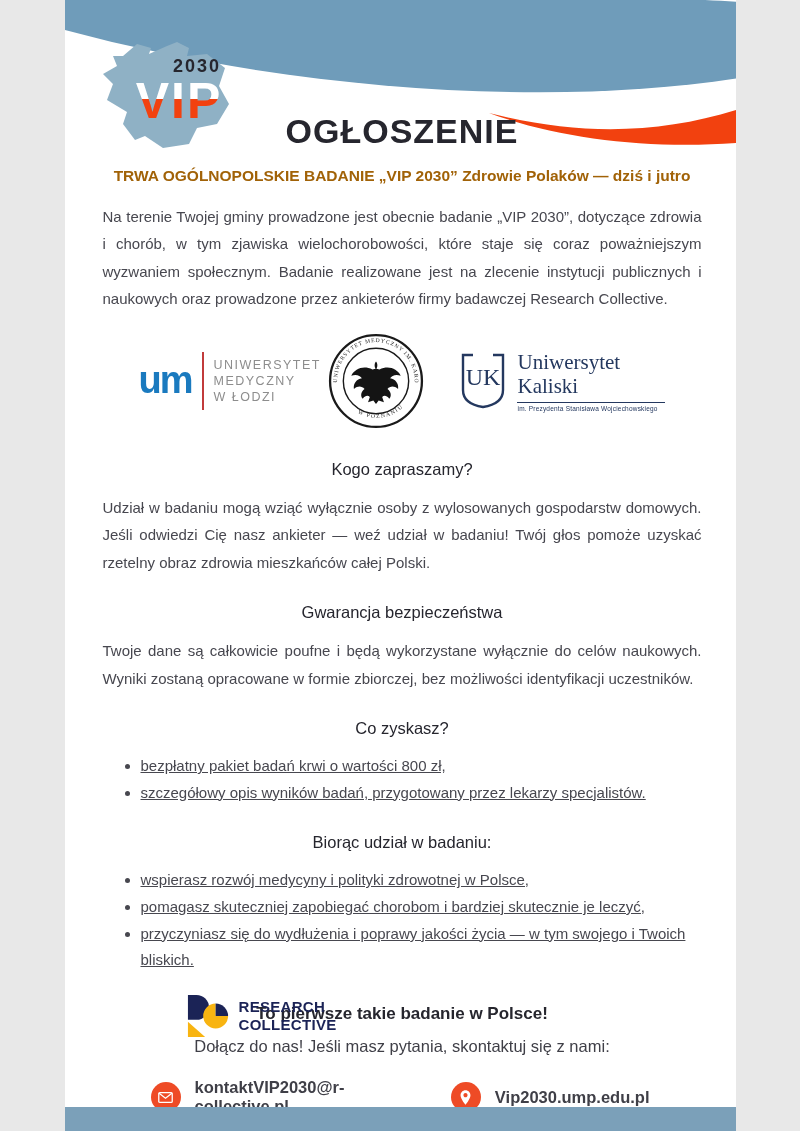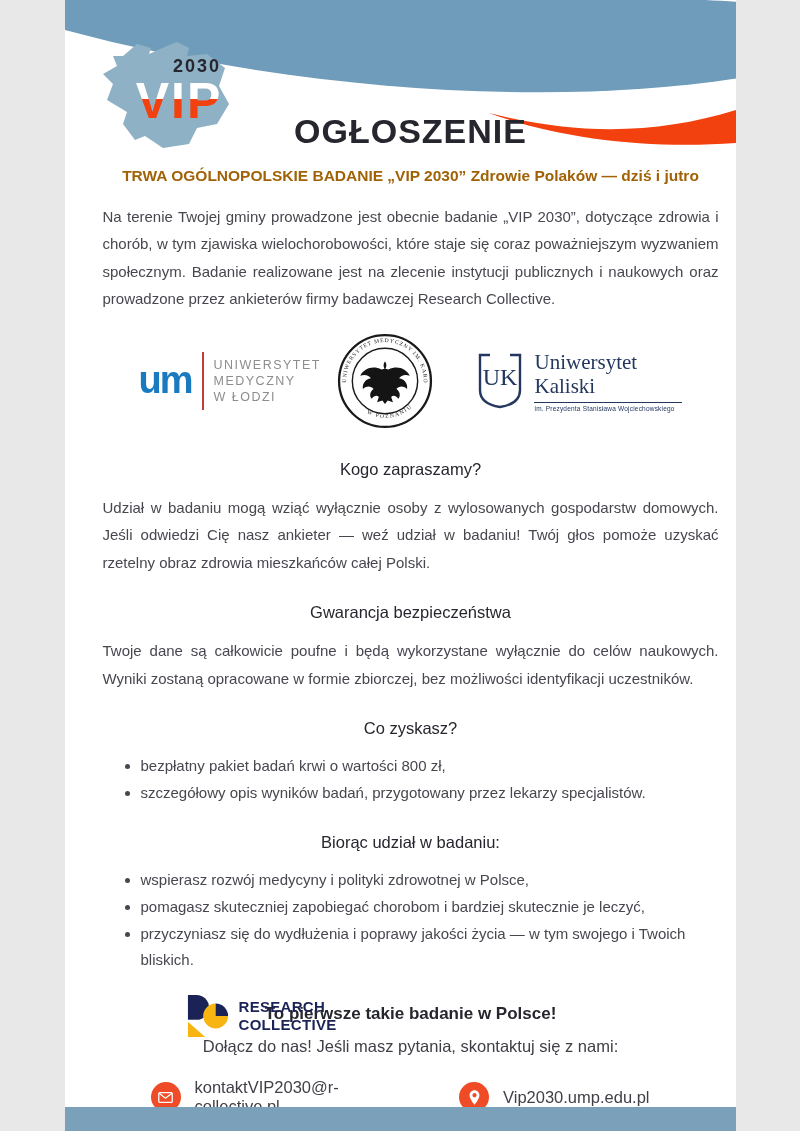--- a/index.html
+++ b/index.html
@@ -15,21 +15,21 @@
   }
   
   .top-waves { position:absolute; top:0; left:0; }
   .footer-band {
     position:absolute; left:0; bottom:0;
     width:800px; height:24px; background:#7BA0B9;
   }
   
   .vip-logo { position:absolute; left:28px; top:34px; }
   
-  .content { position:relative; padding:112px 17px 0 38px; }
+  .content { position:relative; padding:112px 34px 0 38px; }
   .page-title {
     text-align:center; font-size:34px; font-weight:800;
     letter-spacing:1px; color:#26262E;
   }
   .page-subtitle {
     margin-top:16px; text-align:center;
     font-size:15.5px; font-weight:700; color:#a16207;
   }
   .para {
     margin-top:18px; text-align:justify;
@@ -50,21 +50,21 @@
   .uk-logo { display:flex; align-items:center; gap:10px; }
   .uk-text { display:flex; flex-direction:column; }
   .uk-name { font-family:"Liberation Serif", serif; font-size:21px; color:#24385F; line-height:1.15; }
   .uk-rule { margin-top:4px; height:1px; width:148px; background:#24385F; }
   .uk-sub { margin-top:2px; font-size:6.5px; color:#24385F; letter-spacing:0.2px; }
   
   .section-heading {
     margin:27px 0 15px; text-align:center;
     font-size:16.5px; font-weight:400; color:#26262E;
   }
-  .bullets { margin:0 0 0 22px; padding-left:16px; }
+  .bullets { margin:0 0 0 22px; padding-left:16px;text-decoration:underline; }
   .bullets li { font-size:15px; line-height:1.78; color:#47474F; }
   .closing-headline {
     margin-top:30px; text-align:center;
     font-size:17px; font-weight:800; color:#26262E;
   }
   .closing-cta {
     margin-top:13px; text-align:center;
     font-size:16.5px; color:#3F3F47;
   }
   
@@ -79,21 +79,21 @@
   .icon-circle {
     width:36px; height:36px; border-radius:50%;
     background:#EE4B26; display:flex; align-items:center; justify-content:center;
     flex:0 0 auto;
   }
   .icon-circle.small { width:30px; height:30px; }
   .contact-label { margin-left:14px; font-size:16.5px; color:#3F3F47; white-space:nowrap; }
   .dotted-leader { flex:1; margin-left:8px; border-bottom:2px dotted #6b6b6b; height:12px; }
   .bottom-contacts {
     position:absolute; left:86px; top:1078px; right:86px;
-    display:flex; gap:75px;
+    display:flex; gap:75px;font-weight:bold;
   }
   .bc-item { display:flex; align-items:center; gap:14px; }
   .bc-text { font-size:16.5px; color:#3F3F47; }
 </style>
 </head>
 <body>
 
 <div class="page">
 
   <svg class="top-waves" width="800" height="170" viewBox="0 0 800 170">

